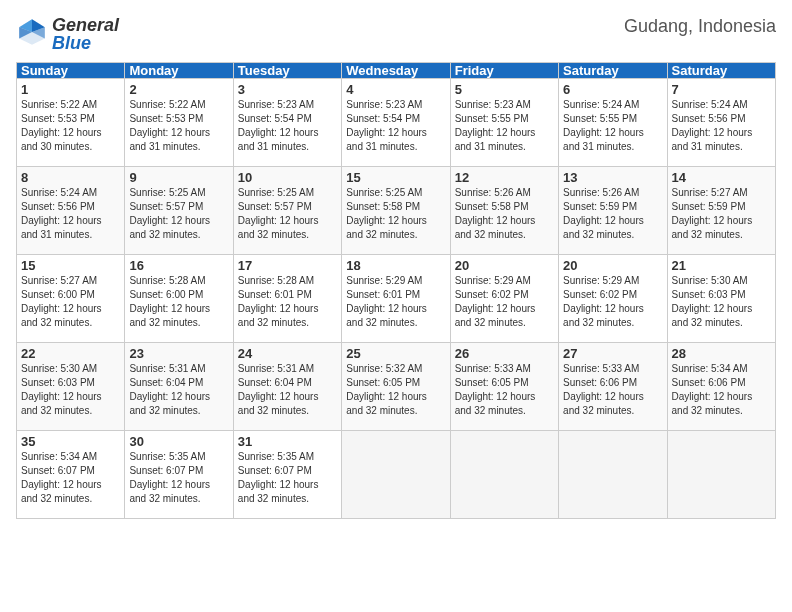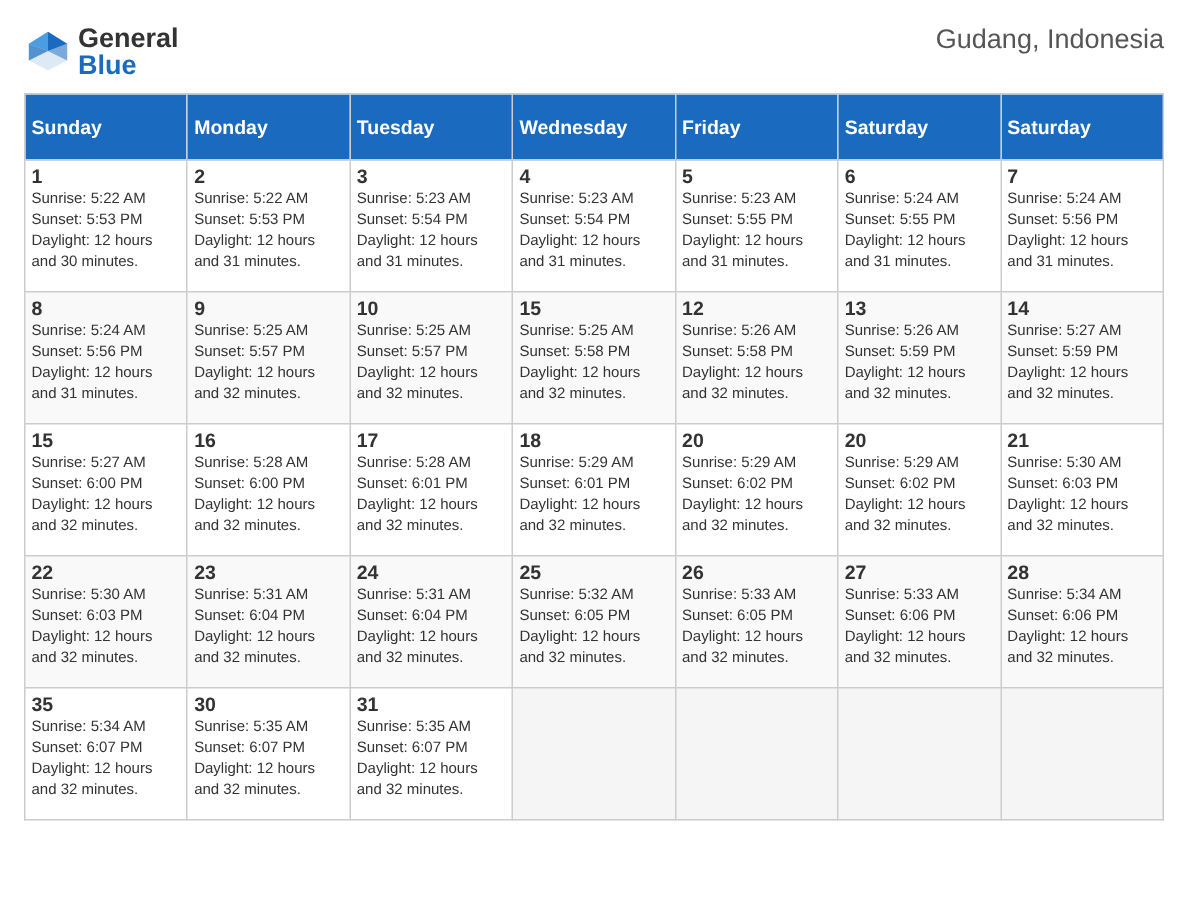--- a/index.html
+++ b/index.html
@@ -11,22 +11,22 @@
       padding: 16px;
     }
     .header {
       display: flex;
       justify-content: space-between;
       align-items: flex-start;
       margin-bottom: 10px;
     }
     .logo {
       display: flex;
-      align-items: center;
       gap: 4px;
+      font-style: italic;
     }
     .logo-text {
       display: flex;
       flex-direction: column;
       line-height: 1;
     }
     .logo-general {
       font-size: 18px;
       font-weight: bold;
       color: #333;
@@ -55,21 +55,21 @@
     .calendar {
       width: 100%;
       border-collapse: collapse;
       table-layout: fixed;
     }
     .calendar th {
       background: #1a6bbf;
       color: #fff;
       font-size: 13px;
       font-weight: bold;
-      padding: 14px 4px;
+      padding: 0 4px;
       text-align: left;
       border: 1px solid #ccc;
     }
     .calendar td {
       border: 1px solid #ccc;
       vertical-align: top;
       padding: 3px 4px;
       font-size: 10px;
       color: #333;
       height: 88px;

